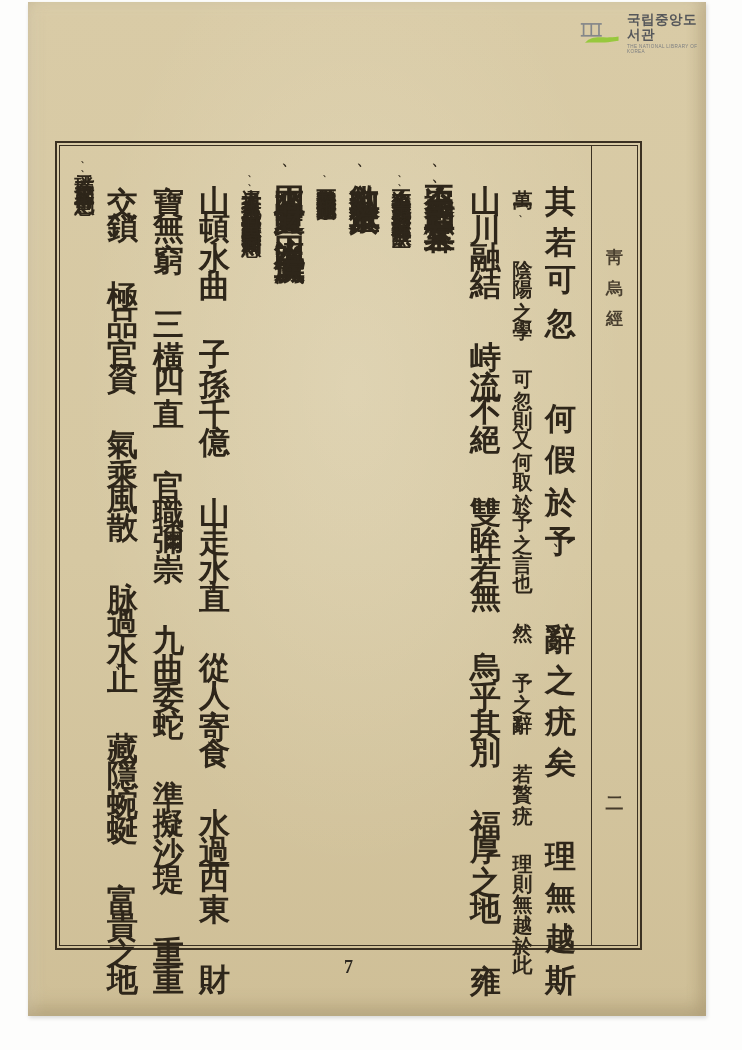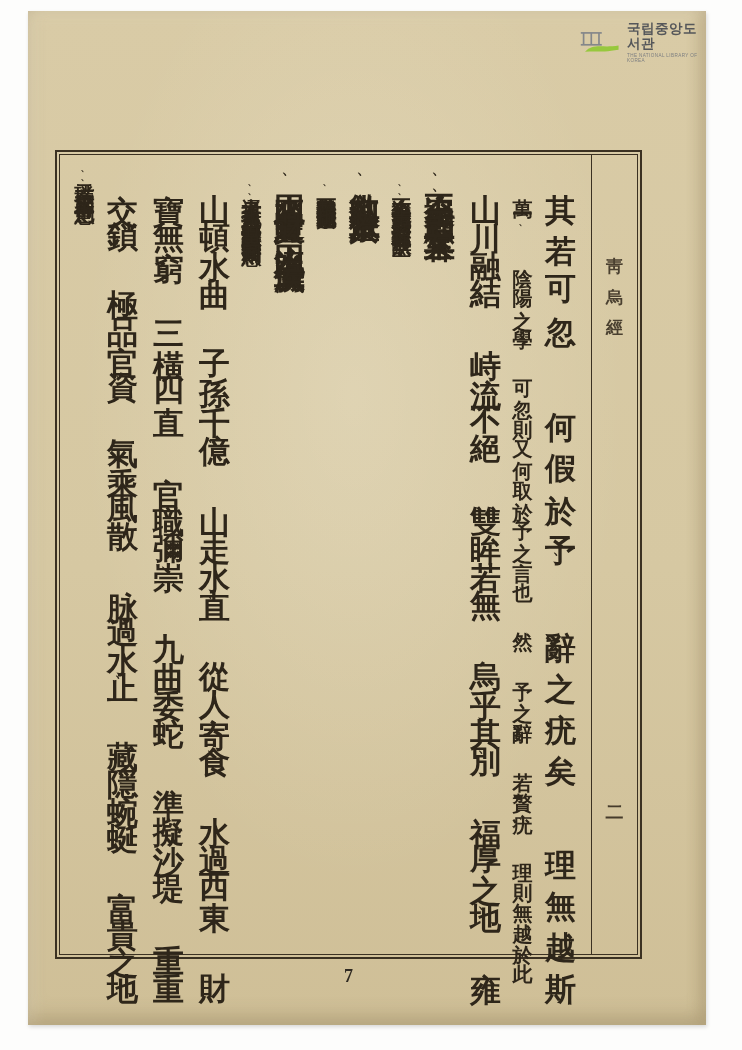--- a/index.html
+++ b/index.html
@@ -2,21 +2,21 @@
 <html><head>
 <meta charset="utf-8">
 <style>
   * { margin:0; padding:0; box-sizing:border-box; }
   html,body { width:742px; height:1050px; background:#ffffff; overflow:hidden;
               font-family:"Liberation Serif","DejaVu Serif",serif; }
   .stage { position:relative; width:742px; height:1050px; background:#fdfdfc; }
 
   
   .paper {
-    position:absolute; left:28px; top:11px; width:678px; height:1014px;
+    position:absolute; left:28px; top:2px; width:678px; height:1014px;
     background:
       radial-gradient(ellipse at 48% 38%, rgba(255,252,240,0.20) 0%, rgba(0,0,0,0) 55%),
       linear-gradient(180deg, #d9cba6 0%, #d6c8a2 55%, #cfbf97 100%);
     box-shadow: inset 0 -10px 18px rgba(110,92,55,0.22),
                 inset -8px 0 14px rgba(110,92,55,0.14),
                 inset 6px 4px 14px rgba(255,250,235,0.25),
                 1px 2px 4px rgba(0,0,0,0.15);
   }
 
   

